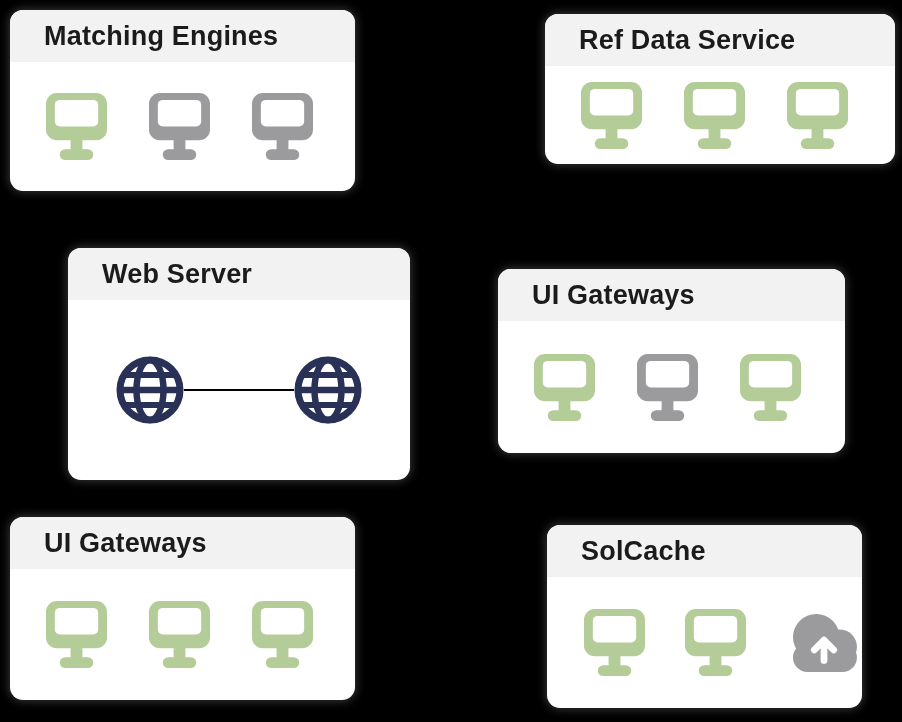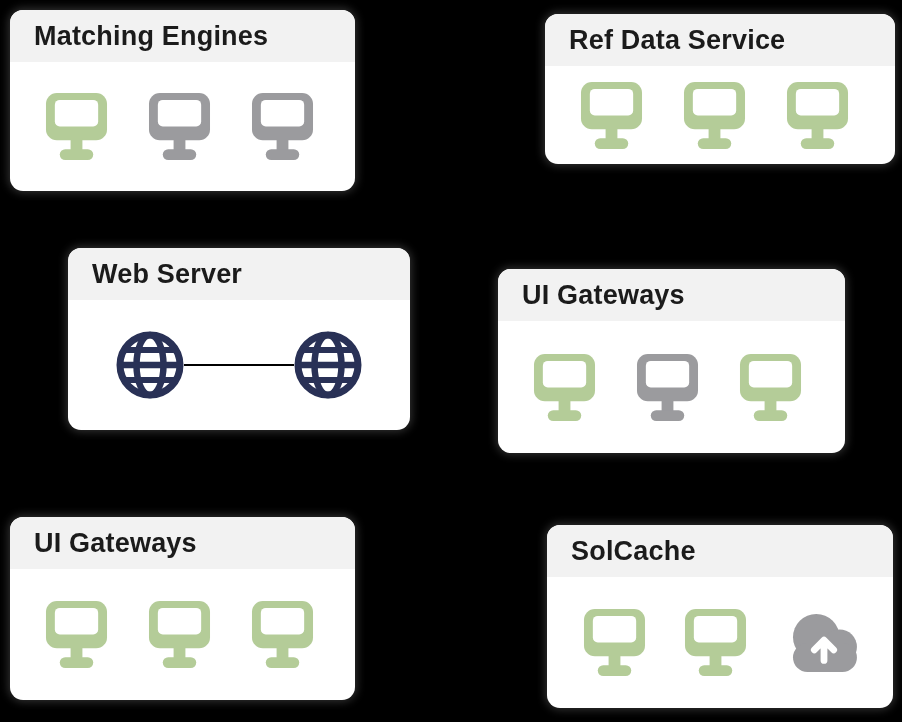--- a/index.html
+++ b/index.html
@@ -28,21 +28,21 @@
     overflow:hidden;
     display:flex;
     flex-direction:column;
   }
   .card-header{
     height:52px;
     flex:0 0 52px;
     background:var(--header_bg);
     display:flex;
     align-items:center;
-    padding-left:24px;
+    padding-left:34px;
   }
   .card-title{
     font-size:27px;
     font-weight:600;
     color:var(--title);
     letter-spacing:0.2px;
     white-space:nowrap;
   }
   .card-body{
     flex:1;
@@ -135,21 +135,21 @@
         </svg>
       </span>
     <span class="icon icon-green">
         <svg width="63" height="69">
           <use href="#sym-monitor"></use>
         </svg>
       </span>
   </div>
 </section>
 
-<section class="card" style="left:68px;top:248px;width:342px;height:182px">
+<section class="card" style="left:68px;top:248px;width:342px;height:232px">
   <header class="card-header">
     <h2 class="card-title">Web Server</h2>
   </header>
   <div class="card-body centered">
     <span class="icon icon-navy">
         <svg width="68" height="68">
           <use href="#sym-globe"></use>
         </svg>
       </span>
     <span class="connector-line"></span>
@@ -200,21 +200,21 @@
         </svg>
       </span>
     <span class="icon icon-green">
         <svg width="63" height="69">
           <use href="#sym-monitor"></use>
         </svg>
       </span>
   </div>
 </section>
 
-<section class="card" style="left:547px;top:525px;width:346px;height:183px">
+<section class="card" style="left:547px;top:525px;width:315px;height:183px">
   <header class="card-header">
     <h2 class="card-title">SolCache</h2>
   </header>
   <div class="card-body solcache-body">
     <span class="icon icon-green">
         <svg width="63" height="69">
           <use href="#sym-monitor"></use>
         </svg>
       </span>
     <span class="icon icon-green">

